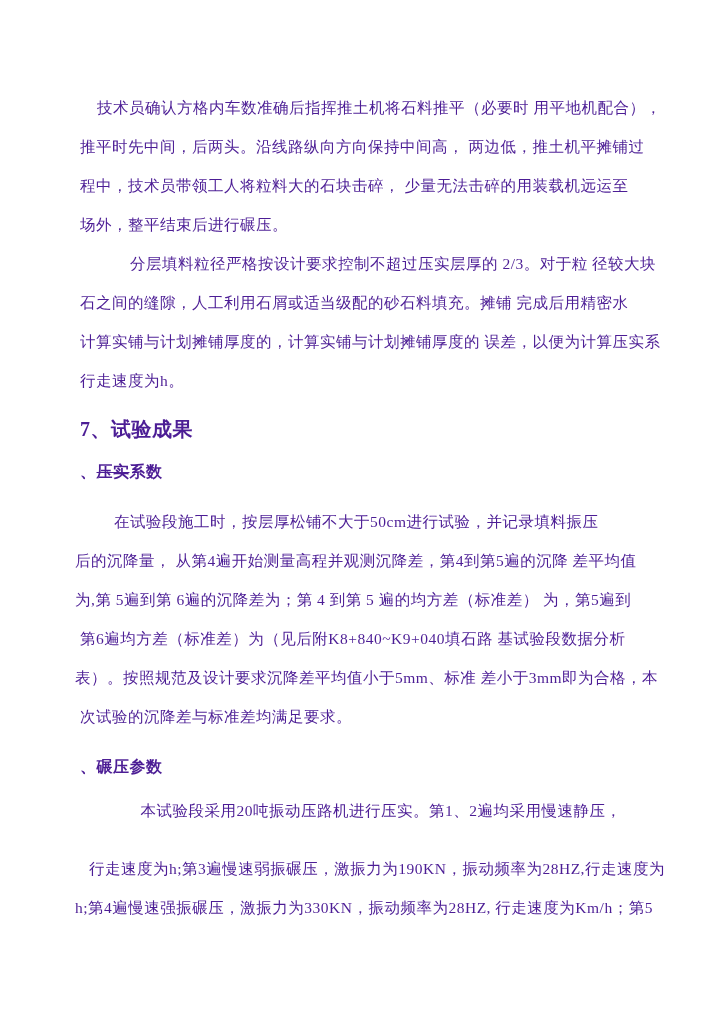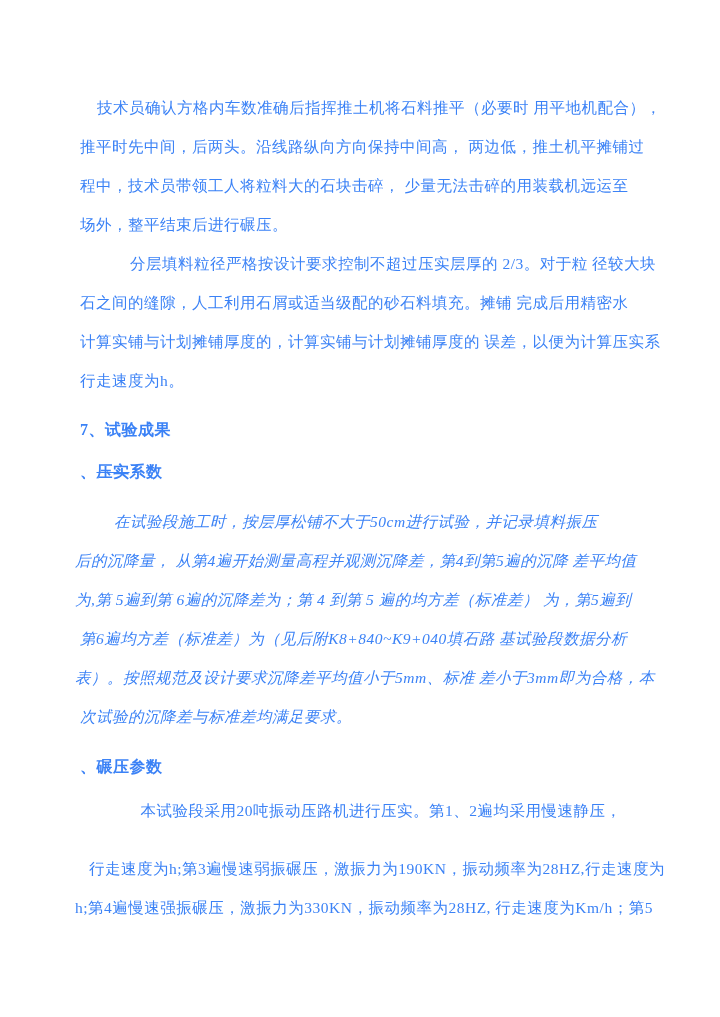--- a/index.html
+++ b/index.html
@@ -7,51 +7,51 @@
     padding: 0;
     background: #ffffff;
   }
   .page {
     position: relative;
     width: 720px;
     height: 1017px;
     background: #ffffff;
     overflow: hidden;
     font-family: "Liberation Serif", "DejaVu Serif", serif;
-    color: #3b82f6;
+    color: #4c1d95;
     box-sizing: border-box;
     padding: 88px 72px 0 80px;
   }
   .line {
     font-size: 15.5px;
     line-height: 39px;
     white-space: nowrap;
     letter-spacing: 0.5px;
   }
   .indent-1 { padding-left: 17px; }
   .indent-2 { padding-left: 34px; }
   .indent-3 { padding-left: 50px; text-align: right; }
   .outdent { margin-left: -5px; }
   .heading {
-    font-size: 16px;
+    font-size: 20px;
     font-weight: bold;
     line-height: 39px;
     margin-top: 10px;
     letter-spacing: 0.5px;
   }
   .subheading {
     font-size: 16px;
     font-weight: bold;
     line-height: 39px;
     margin-top: 3px;
     letter-spacing: 0.5px;
   }
   .struck { text-decoration: line-through; text-align: center; }
   .para { margin: 0; padding: 0; }
-  .gap-before-p3 { margin-top: 11px; font-style: italic; }
+  .gap-before-p3 { margin-top: 11px; }
   .gap-before-s2 { margin-top: 11px; }
   .gap-before-p4l1 { margin-top: 5px; text-align: center; }
   .gap-before-p4l2 { margin-top: 19px; margin-left: 9px; }
 </style>
 </head>
 <body>
 
 <div class="page">
 
   <div class="para">

